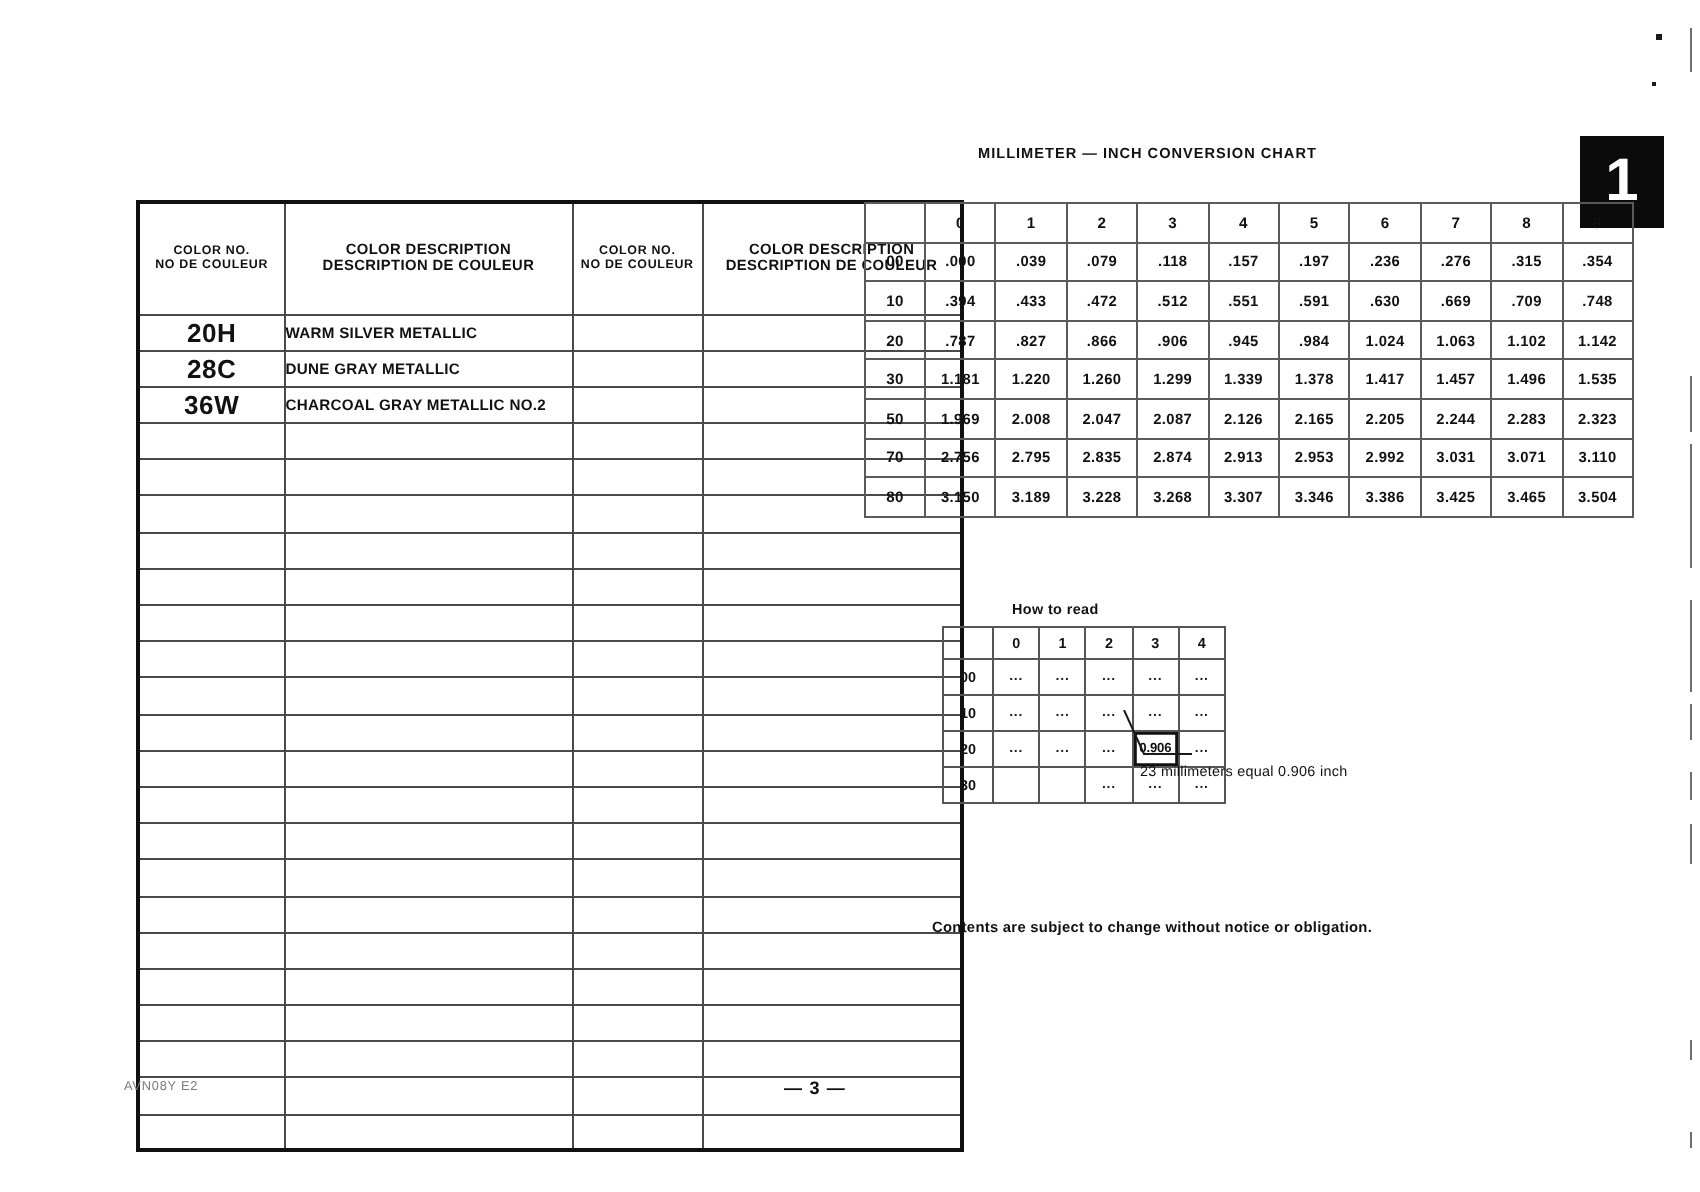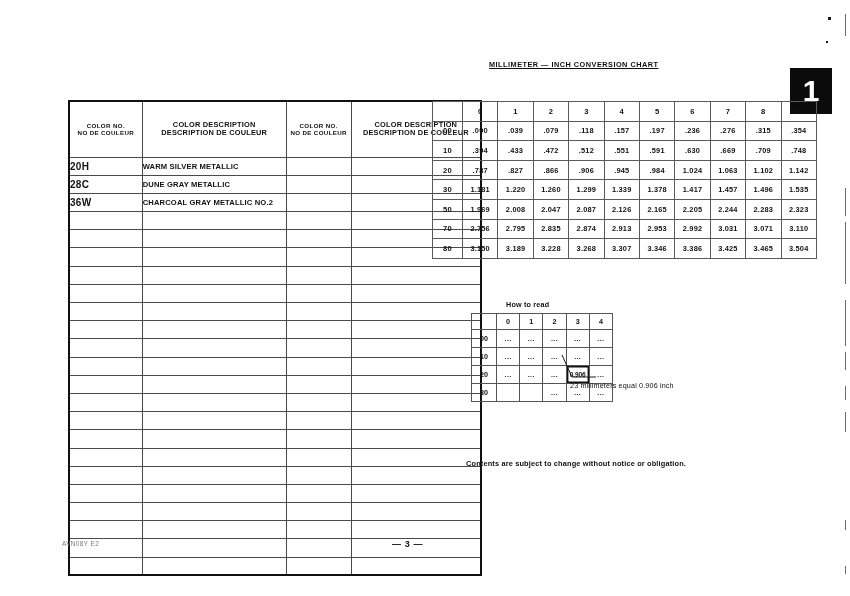--- a/index.html
+++ b/index.html
@@ -73,43 +73,43 @@
     letter-spacing: .35px;
   }
   .hdr-cell.big .hdr-en,
   .hdr-cell.big .hdr-fr {
     font-size: 7.4px;
     letter-spacing: .2px;
   }
 
   tbody tr { height: 18.2px; }
   td.code {
-    font-size: 10px;
+    text-align: center;
+    font-size: 13px;
     font-weight: bold;
     letter-spacing: .3px;
   }
   td.desc {
     text-align: left;
     padding-left: 6px;
     font-size: 7.6px;
     font-weight: bold;
     letter-spacing: .15px;
     white-space: nowrap;
   }
 
   
   #mm-title {
     position: absolute;
     left: 489px;
-    top: 60px;
+    top: 72px;
     font-size: 7.3px;
     font-weight: bold;
     letter-spacing: .5px;
     white-space: nowrap;
-    text-decoration: underline;
   }
 
   
   #tab-marker {
     position: absolute;
     left: 790px;
     top: 68px;
     width: 42px;
     height: 46px;
     background: #0b0b0b;

